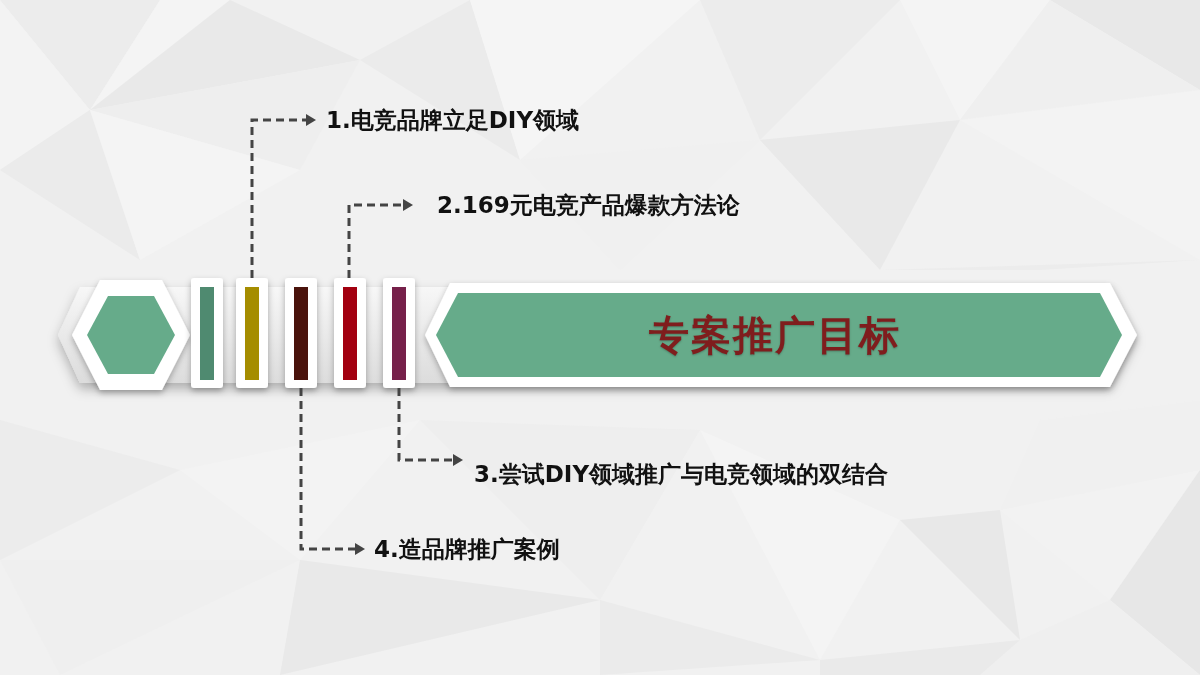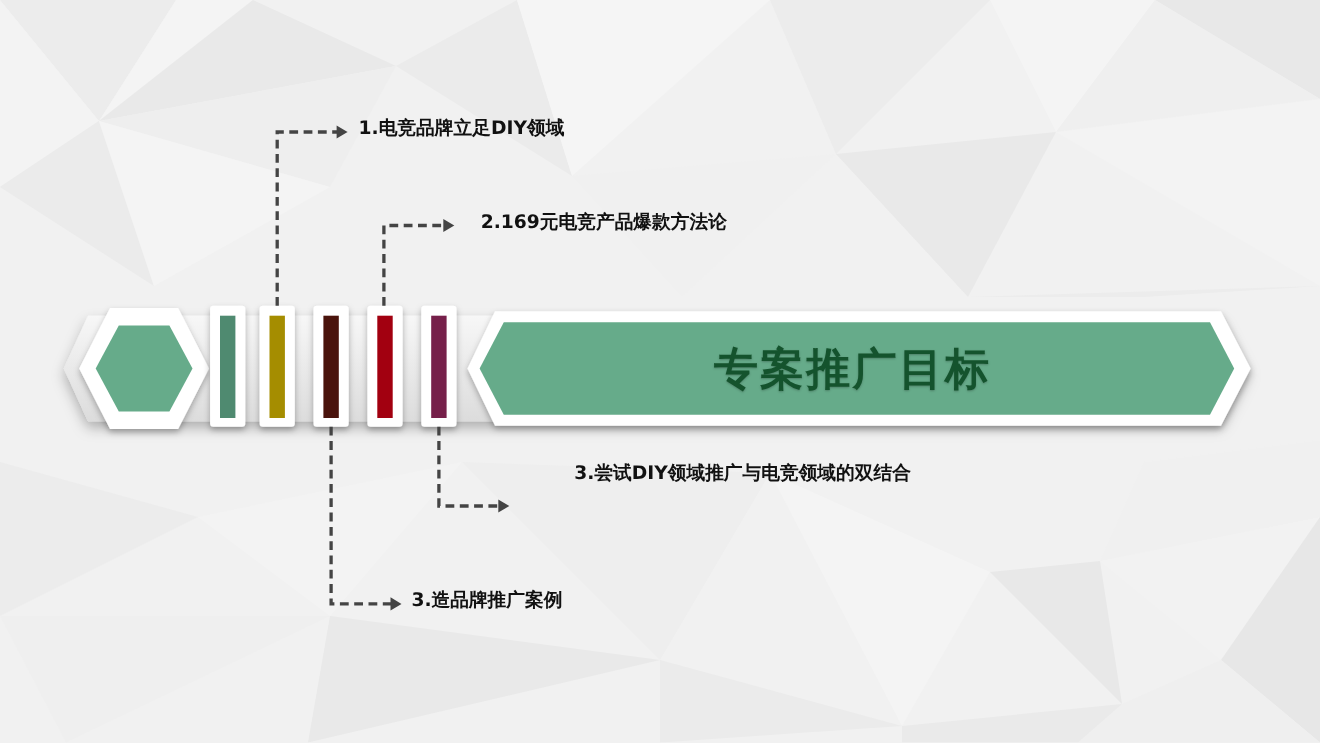--- a/index.html
+++ b/index.html
@@ -1,20 +1,20 @@
 <!DOCTYPE html>
 <html><head>
 <meta charset="utf-8">
 <style>
   html, body { margin:0; padding:0; }
   body { width:1200px; height:675px; overflow:hidden; position:relative; background:#f1f1f1; font-family:"DejaVu Sans", "Liberation Sans", sans-serif; }
   .bg { position:absolute; left:0; top:0; width:1200px; height:675px; }
   .abs { position:absolute; }
-  .label { position:absolute; font-weight:bold; color:#111; font-size:17px; white-space:nowrap; letter-spacing:0px; line-height:1; }
-  .title { position:absolute; left:440px; top:290px; width:670px; height:90px; display:flex; align-items:center; justify-content:center; color:#14532d; font-weight:bold; font-size:40px; letter-spacing:2px; text-shadow:0 1px 2px rgba(0,0,0,0.25); }
+  .label { position:absolute; font-weight:bold; color:#111; font-size:23px; white-space:nowrap; letter-spacing:0px; line-height:1; }
+  .title { position:absolute; left:440px; top:290px; width:670px; height:90px; display:flex; align-items:center; justify-content:center; color:#7f1d1d; font-weight:bold; font-size:40px; letter-spacing:2px; text-shadow:0 1px 2px rgba(0,0,0,0.25); }
 </style>
 </head>
 <body>
 
 <svg class="bg" viewBox="0 0 1200 675" xmlns="http://www.w3.org/2000/svg">
   <rect width="1200" height="675" fill="#f1f1f1"></rect>
   <polygon points="0,0 160,0 90,110" fill="#ececec"></polygon>
   <polygon points="160,0 230,0 90,110" fill="#f4f4f4"></polygon>
   <polygon points="230,0 360,60 90,110" fill="#e9e9e9"></polygon>
   <polygon points="0,0 90,110 0,170" fill="#f3f3f3"></polygon>
@@ -97,14 +97,14 @@
     <polygon points="403,199 413,205 403,211"></polygon>
     <polygon points="453,454 463,460 453,466"></polygon>
     <polygon points="355,543 365,549 355,555"></polygon>
   </g>
 </svg>
 
 <div class="title">专案推广目标</div>
 
 <div class="label" style="left:326px;top:109px;">1.电竞品牌立足DIY领域</div>
 <div class="label" style="left:437px;top:194px;">2.169元电竞产品爆款方法论</div>
-<div class="label" style="left:474px;top:422px;margin-left:48px;">3.尝试DIY领域推广与电竞领域的双结合</div>
-<div class="label" style="left:374px;top:538px;">3.造品牌推广案例</div>
+<div class="label" style="left:474px;top:463px;">3.尝试DIY领域推广与电竞领域的双结合</div>
+<div class="label" style="left:374px;top:538px;">4.造品牌推广案例</div>
 
 </body></html>

